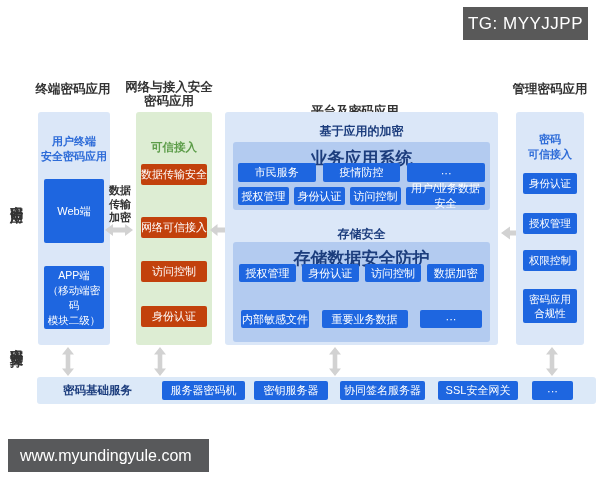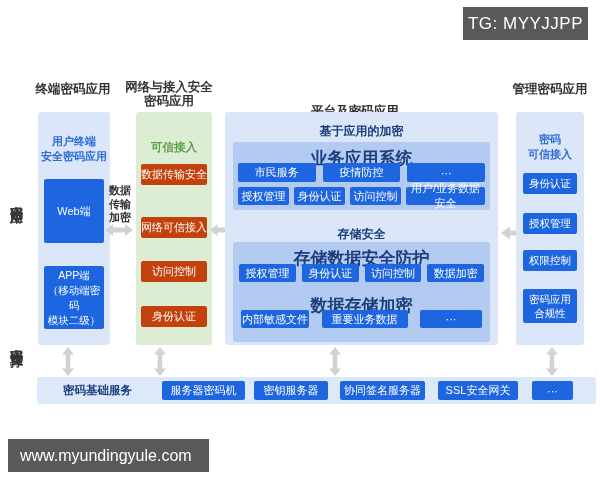--- a/index.html
+++ b/index.html
@@ -157,21 +157,20 @@
     <div class="abs storage-heading navy">存储安全</div>
 
     <div class="abs inner-panel inner2">
       <div class="abs inner-title navy">存储数据安全防护</div>
       <div class="abs chip-row row-b1">
         <div class="box-blue chip">授权管理</div>
         <div class="box-blue chip">身份认证</div>
         <div class="box-blue chip">访问控制</div>
         <div class="box-blue chip">数据加密</div>
       </div>
-      <div class="abs inner-title navy" style="top:52px;">数据存储加密</div>
       <div class="abs chip-row row-b2">
         <div class="box-blue chip f1">内部敏感文件</div>
         <div class="box-blue chip f2">重要业务数据</div>
         <div class="box-blue chip f3">···</div>
       </div>
     </div>
   </div>
 
   <svg class="abs arrow" style="left:501px;top:226px;" width="22" height="14" viewBox="0 0 22 14">
     <path d="M0 7 L9 0.5 L9 4.6 L22 4.6 L22 9.4 L9 9.4 L9 13.5 Z" fill="#d2d2d2"></path>

